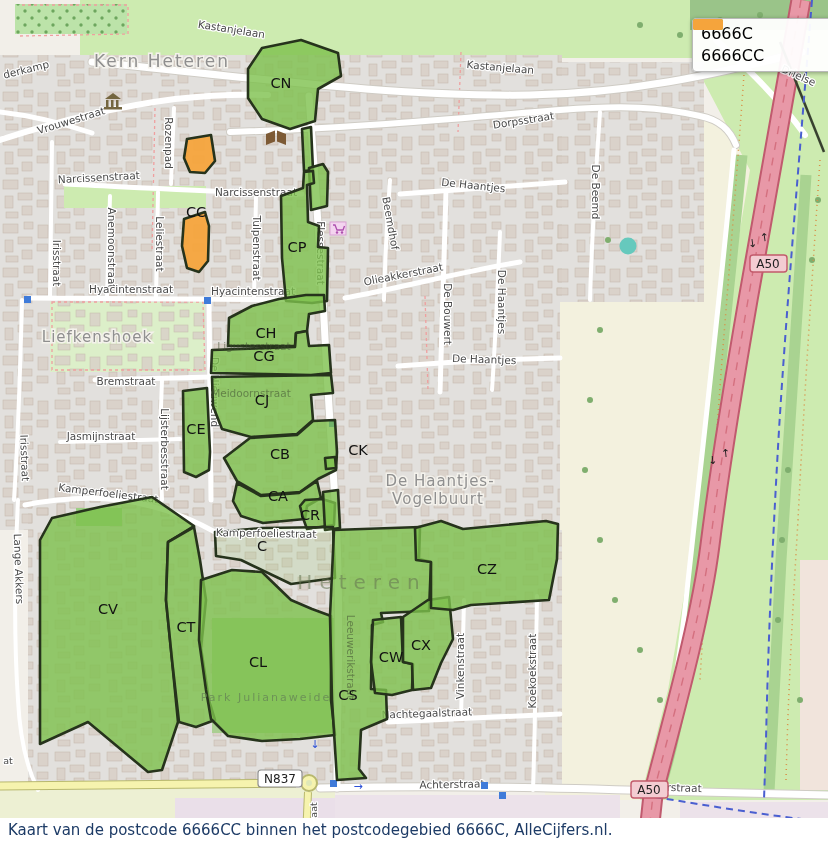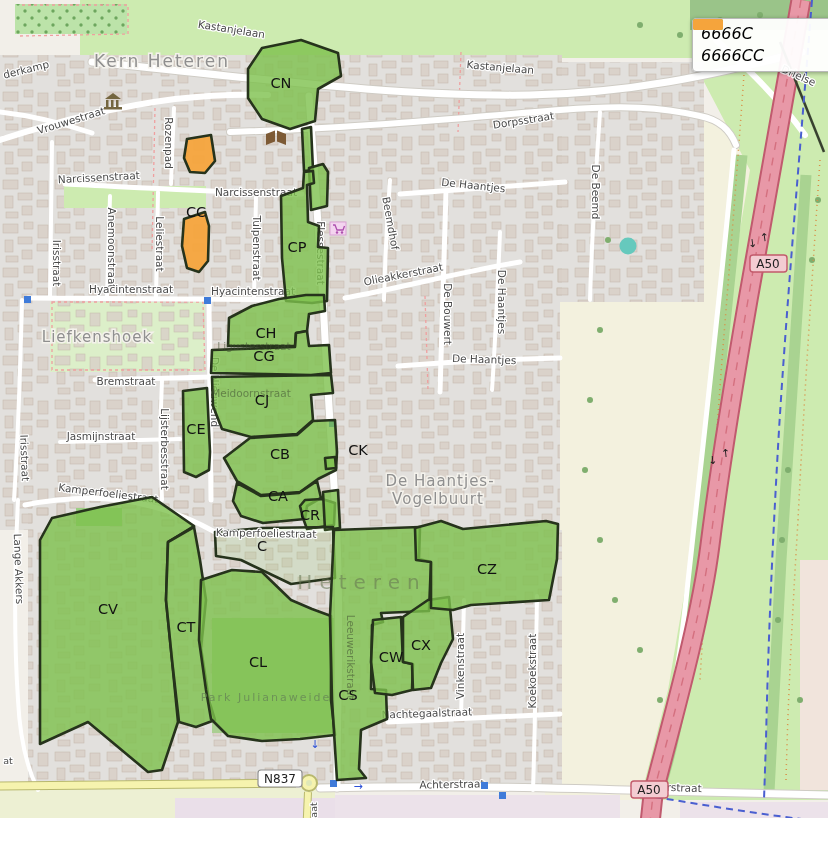--- a/index.html
+++ b/index.html
@@ -16,21 +16,21 @@
   .place{font-size:17px;fill:#8f8f8f;letter-spacing:2px;text-anchor:middle;paint-order:stroke;stroke:#f4f2ec;stroke-width:3px;}
   .place-sm{font-size:15px;letter-spacing:1px;}
   .rcode{font-size:14.5px;fill:#121212;text-anchor:middle;}
   .badge-txt{font-size:12px;fill:#222;text-anchor:middle;}
   .arrow{font-size:11px;fill:#1c1c1c;text-anchor:middle;}
   .arrow-blue{font-size:11px;fill:#2b4fd7;text-anchor:middle;}
   
   .legend{position:absolute;left:692px;top:18px;width:126px;background:rgba(255,255,255,.95);
           border:1px solid #b9b9b9;border-radius:4px;padding:7px 8px;box-shadow:0 1px 4px rgba(0,0,0,.35);
           display:flex;flex-direction:column;gap:6px;z-index:5;}
-  .legend-row{display:flex;align-items:flex-start;gap:10px;font-style:italic;}
+  .legend-row{display:flex;align-items:flex-start;gap:10px;}
   .legend-label{font-size:16px;color:#000;line-height:1;}
   
   .caption{position:absolute;left:0;top:818px;width:828px;height:43px;background:#fff;
            color:#1d3b66;font-size:15px;line-height:19px;padding:3px 0 0 8px;box-sizing:border-box;}
 </style>
 </head>
 <body>
 
 <div class="stage">
 
@@ -357,15 +357,16 @@
   </div>
   <div class="legend-row">
     <svg width="30" height="11">
           <rect width="30" height="11" rx="2" fill="#f5a43c"></rect>
         </svg>
     <span class="legend-label">6666CC</span>
   </div>
 </div>
 
 <div class="caption">
+  <div>Kaart van de postcode 6666CC binnen het postcodegebied 6666C, AlleCijfers.nl.</div>
 </div>
 
 </div>
 
 </body></html>

